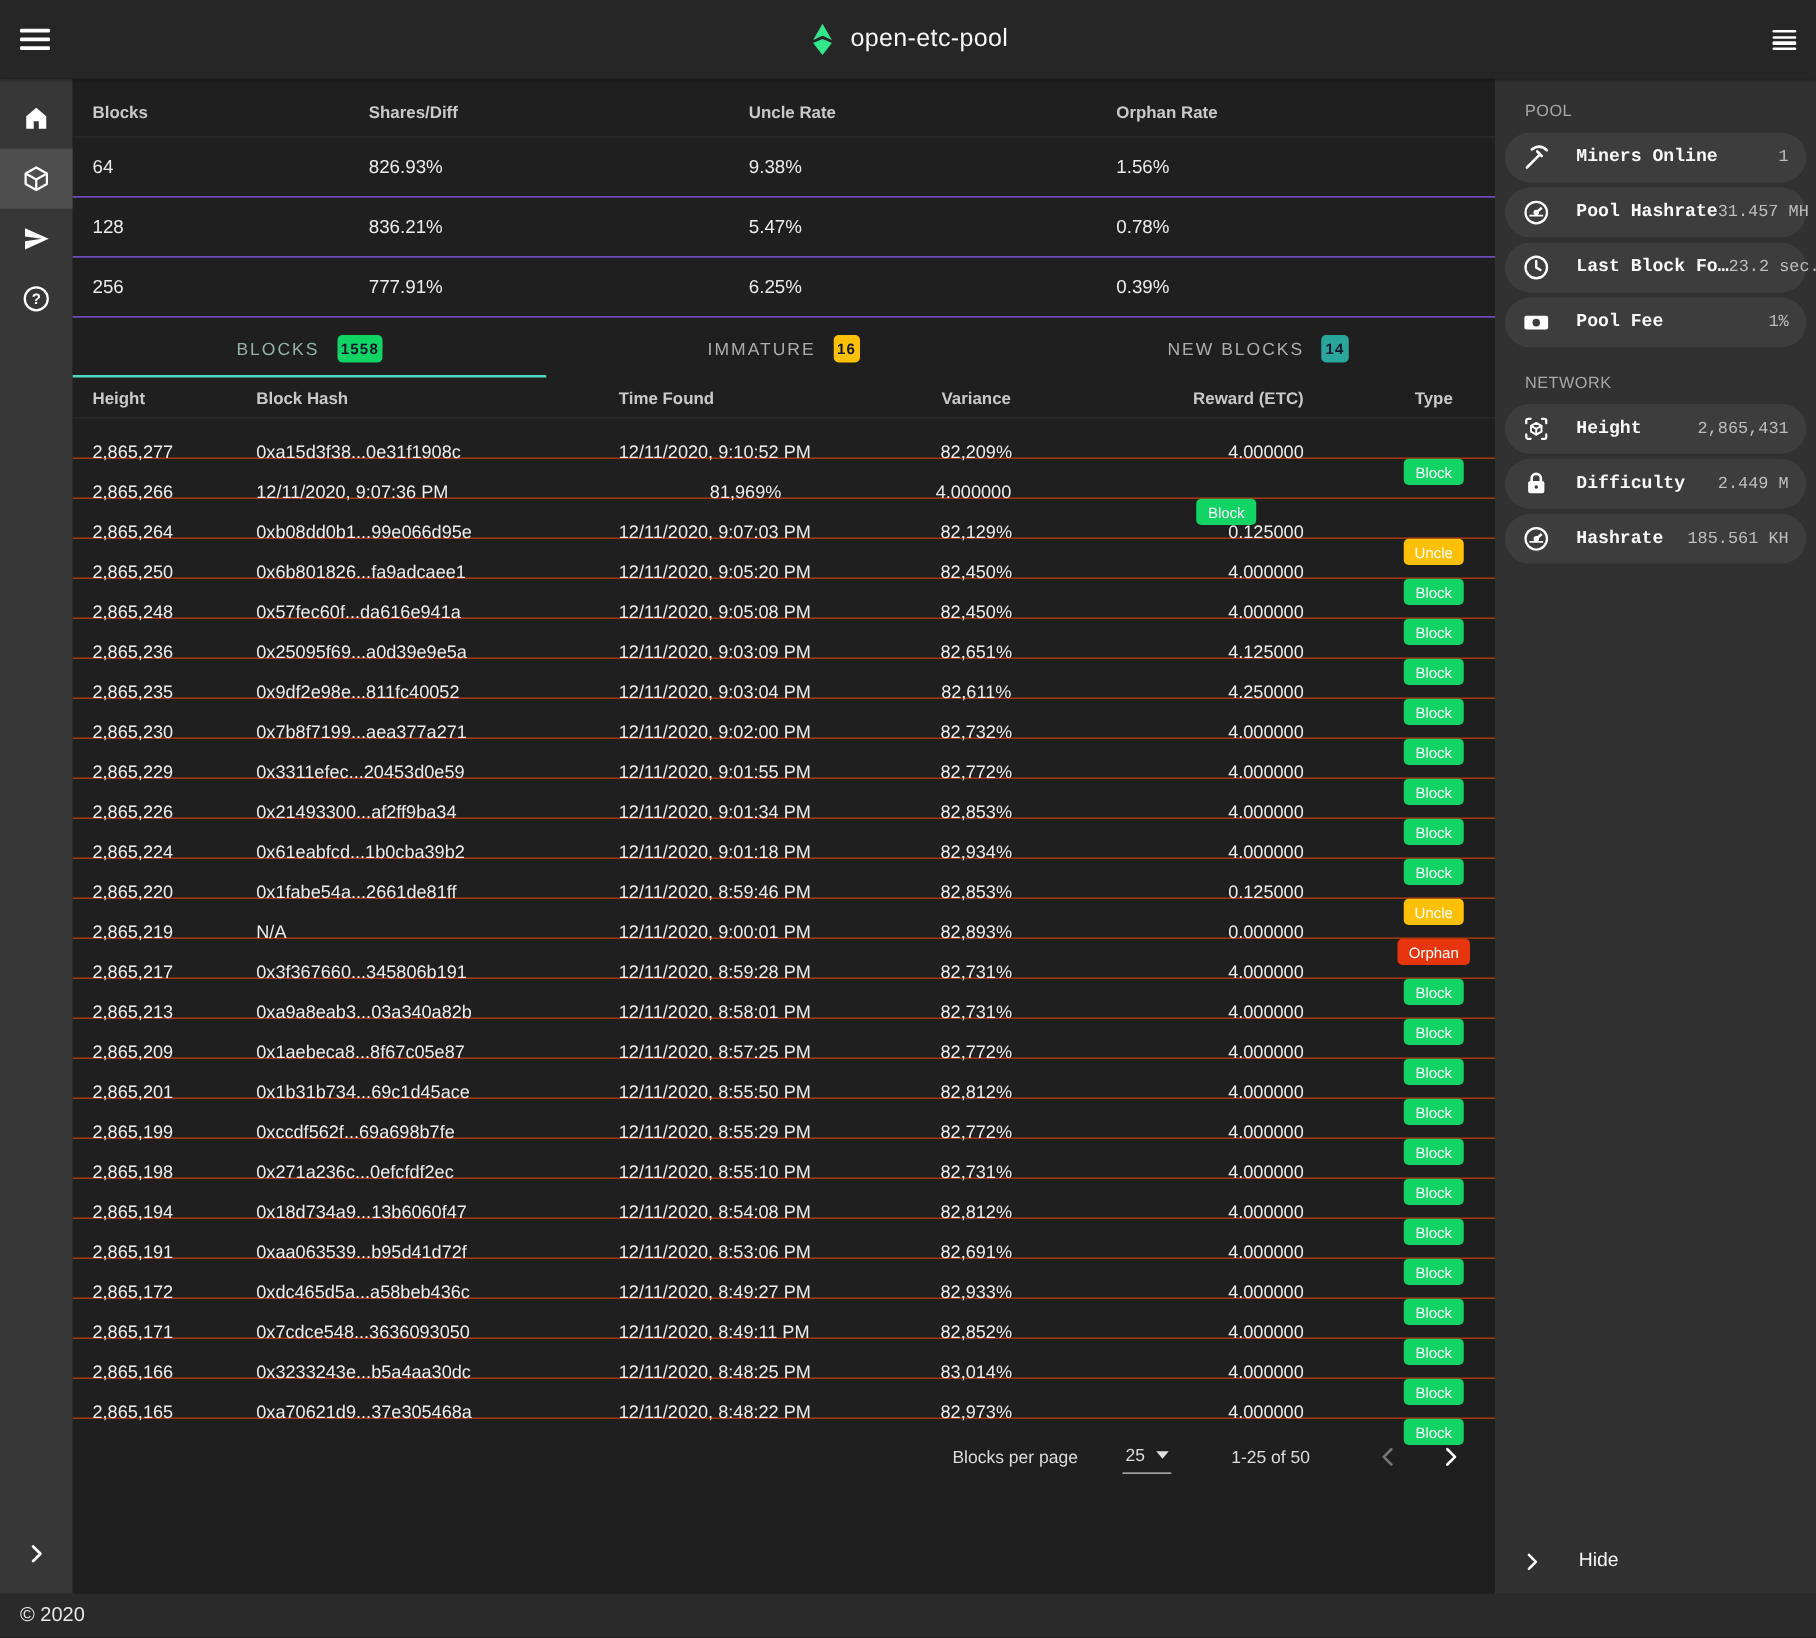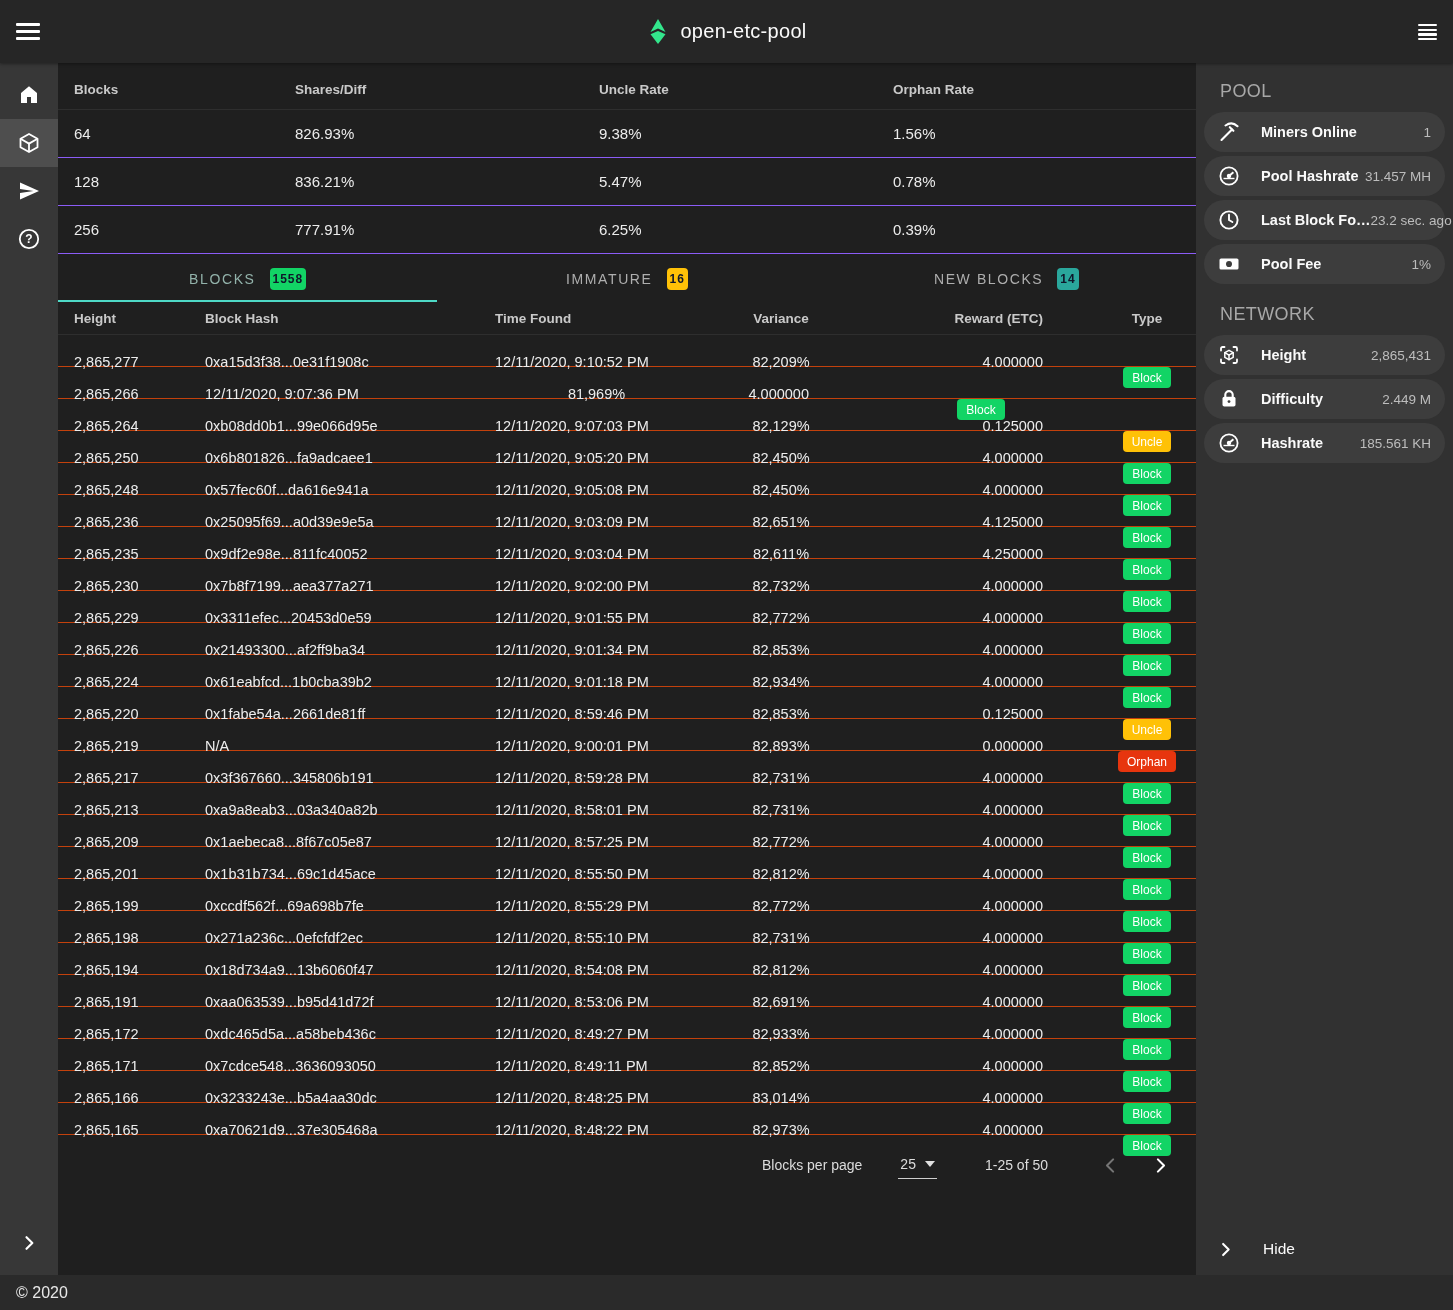--- a/index.html
+++ b/index.html
@@ -66,22 +66,22 @@
   .pagination { height:60px; display:flex; align-items:center; justify-content:flex-end; padding-right:18px; color:#dcdcdc; font-size:14px; }
   .pp-label { margin-right:36px; }
   .pp-select { display:flex; align-items:center; gap:9px; border-bottom:1px solid #cfcfcf; padding:4px 2px 6px 2px; margin-right:48px; }
   .caret { width:0; height:0; border-left:5px solid transparent; border-right:5px solid transparent; border-top:6px solid #e0e0e0; }
   .pp-range { margin-right:44px; }
   .pg-btn { display:flex; align-items:center; justify-content:center; width:36px; height:36px; }
   .pg-btn.prev { margin-right:14px; }
 
   
   .sidebar { width:257px; background:#313131; position:relative; flex:0 0 auto; padding-top:2px; }
-  .section-label { color:#a8a8a8; font-size:18px; letter-spacing:.4px; padding:16px 0 10px 24px; }
-  .chip { background:#3d3d3d; border-radius:21px; height:40px; margin:0 8px 4px 8px; display:flex; align-items:center; padding:0 14px 0 13px; }
+  .section-label { color:#a8a8a8; font-size:13px; letter-spacing:.4px; padding:16px 0 10px 24px; }
+  .chip { background:#3d3d3d; border-radius:21px; height:40px; margin:0 8px 4px 8px; display:flex; align-items:center; padding:0 14px 0 13px;font-family:Liberation Mono, monospace; }
   .chip-icon { width:24px; height:24px; display:flex; align-items:center; justify-content:center; flex:0 0 auto; }
   .chip-label { font-size:14.5px; font-weight:bold; color:#fafafa; margin-left:20px; white-space:nowrap; }
   .chip-value { margin-left:auto; font-size:13.5px; color:#bdbdbd; white-space:nowrap; }
   .hide-row { position:absolute; bottom:0; left:0; width:100%; height:52px; display:flex; align-items:center; padding-left:20px; }
   .hide-label { font-size:15.5px; color:#fafafa; margin-left:28px; }
 
   
   .footer { height:35px; background:#2a2a2a; flex:0 0 auto; display:flex; align-items:center; padding-left:16px; }
   .copyright { font-size:16px; color:#e8e8e8; }
 </style>

